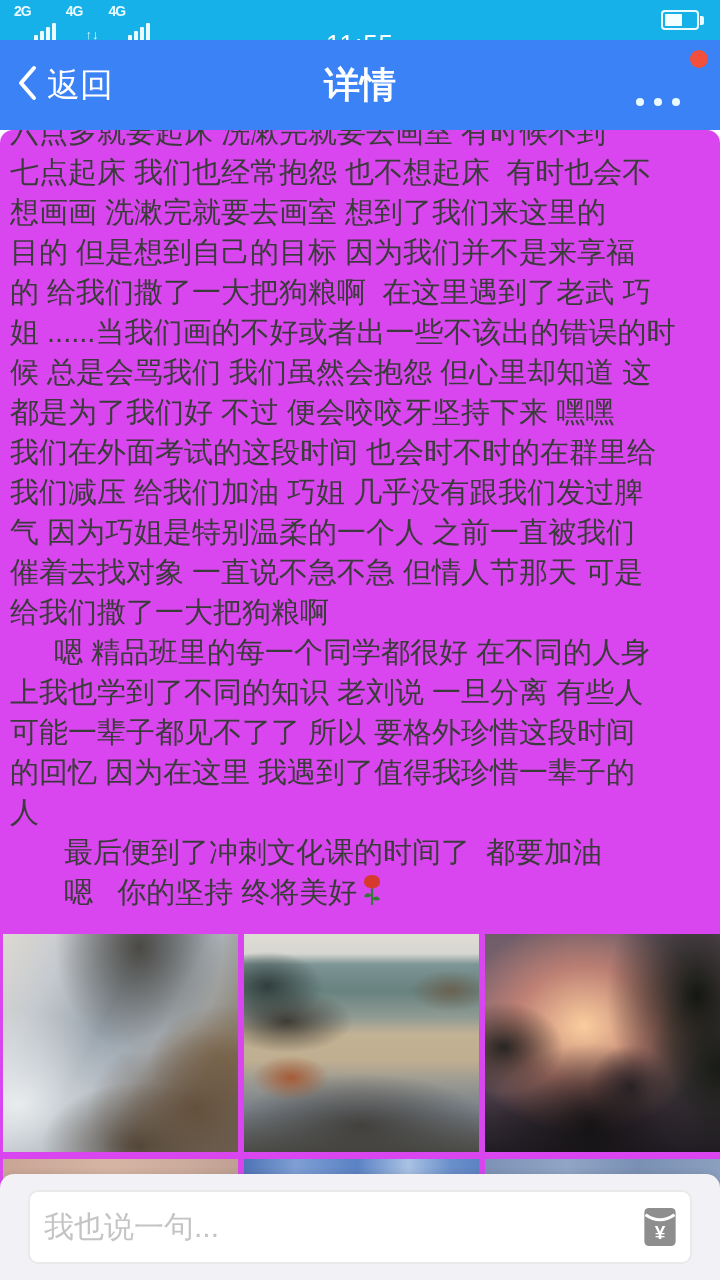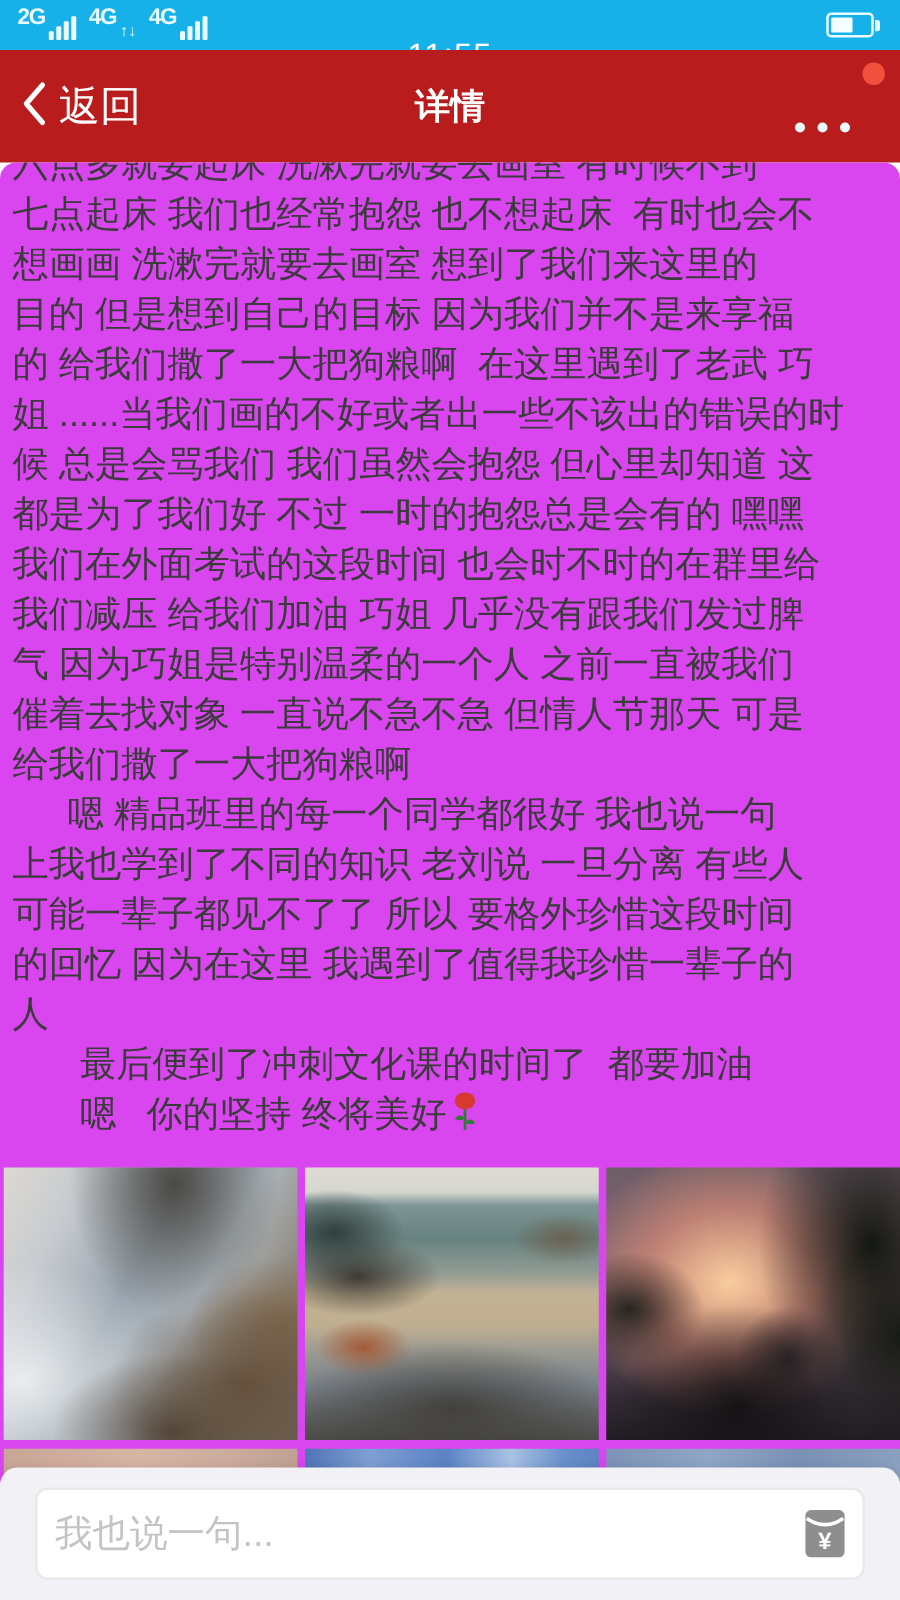--- a/index.html
+++ b/index.html
@@ -3,37 +3,37 @@
 <meta charset="utf-8">
 <style>
   html,body{margin:0;padding:0;background:#333;}
   body{font-family:"Liberation Sans","DejaVu Sans",sans-serif;}
   .screen{position:relative;width:720px;height:1280px;margin:0 auto;background:#fcfcfc;overflow:hidden;}
 
   
   .status-bar{position:relative;height:40px;background:#17b1e9;display:flex;align-items:center;}
   .sb-left{position:absolute;left:14px;top:4px;display:flex;align-items:flex-end;gap:10px;}
   .sim-group{display:flex;align-items:flex-end;gap:3px;color:#eafaff;}
-  .sim-label{font-size:18px;font-weight:bold;line-height:1;margin-bottom:10px;letter-spacing:-1px;}
+  .sim-label{font-size:14px;font-weight:bold;line-height:1;margin-bottom:24px;letter-spacing:-1px;}
   .bars{display:flex;align-items:flex-end;gap:2px;}
   .bars i{display:block;width:4px;background:#eafaff;border-radius:1px;}
   .bars i:nth-child(1){height:7px}.bars i:nth-child(2){height:11px}
   .bars i:nth-child(3){height:15px}.bars i:nth-child(4){height:19px}
   .arrows{display:flex;gap:1px;font-size:13px;line-height:1;margin-bottom:1px;color:#eafaff;}
   .sb-time{position:absolute;left:0;right:0;text-align:center;top:18px;color:#fff;font-size:26px;letter-spacing:1px;margin-top:11px;}
   .battery{position:absolute;right:16px;top:10px;display:flex;align-items:center;}
   .battery-body{width:38px;height:20px;border:2px solid #e9fbff;border-radius:4px;padding:2px;box-sizing:border-box;}
   .battery-fill{height:100%;background:#f4feff;border-radius:1px;}
   .battery-nub{width:4px;height:9px;background:#e9fbff;border-radius:0 2px 2px 0;margin-left:1px;}
 
   
-  .nav-bar{position:relative;height:90px;background:#b91c1c;}
+  .nav-bar{position:relative;height:90px;background:#3b82f6;}
   .back-btn{position:absolute;left:16px;top:0;height:90px;display:flex;align-items:center;gap:9px;cursor:pointer;}
   .back-label{color:#fff;font-size:33px;}
-  .nav-title{position:absolute;left:0;right:0;top:0;height:90px;display:flex;align-items:center;justify-content:center;color:#fff;font-size:28px;font-weight:bold;}
+  .nav-title{position:absolute;left:0;right:0;top:0;height:90px;display:flex;align-items:center;justify-content:center;color:#fff;font-size:36px;font-weight:bold;}
   .more-btn{position:absolute;right:18px;top:28px;width:66px;height:40px;cursor:pointer;}
   .more-dots{position:absolute;left:0;bottom:2px;display:flex;gap:10px;}
   .more-dots i{width:8px;height:8px;border-radius:50%;background:#eafaff;display:block;}
   .badge-dot{position:absolute;right:-6px;top:-18px;width:18px;height:18px;border-radius:50%;background:#f2503d;}
 
   
   .content{position:relative;background:#d946ef;overflow:hidden;border-radius:13px;}
   .text-block{margin-top:-18px;padding:0 10px;}
   .text-line{font-size:29px;line-height:40px;color:#3b3b3b;white-space:pre;overflow:hidden;}
   .text-line.indent-1{padding-left:44px;}
@@ -138,27 +138,27 @@
 
   <div class="content">
     <div class="text-block">
         <div class="text-line"><span>六点多就要起床 洗漱完就要去画室 有时候不到</span></div>
         <div class="text-line"><span>七点起床 我们也经常抱怨 也不想起床  有时也会不</span></div>
         <div class="text-line"><span>想画画 洗漱完就要去画室 想到了我们来这里的</span></div>
         <div class="text-line"><span>目的 但是想到自己的目标 因为我们并不是来享福</span></div>
         <div class="text-line"><span>的 给我们撒了一大把狗粮啊  在这里遇到了老武 巧</span></div>
         <div class="text-line"><span>姐 ......当我们画的不好或者出一些不该出的错误的时</span></div>
         <div class="text-line"><span>候 总是会骂我们 我们虽然会抱怨 但心里却知道 这</span></div>
-        <div class="text-line"><span>都是为了我们好 不过 一时的抱怨总是会有的 嘿嘿</span></div>
+        <div class="text-line"><span>都是为了我们好 不过 便会咬咬牙坚持下来 嘿嘿</span></div>
         <div class="text-line"><span>我们在外面考试的这段时间 也会时不时的在群里给</span></div>
         <div class="text-line"><span>我们减压 给我们加油 巧姐 几乎没有跟我们发过脾</span></div>
         <div class="text-line"><span>气 因为巧姐是特别温柔的一个人 之前一直被我们</span></div>
         <div class="text-line"><span>催着去找对象 一直说不急不急 但情人节那天 可是</span></div>
         <div class="text-line"><span>给我们撒了一大把狗粮啊</span></div>
-        <div class="text-line indent-1"><span>嗯 精品班里的每一个同学都很好 我也说一句</span></div>
+        <div class="text-line indent-1"><span>嗯 精品班里的每一个同学都很好 在不同的人身</span></div>
         <div class="text-line"><span>上我也学到了不同的知识 老刘说 一旦分离 有些人</span></div>
         <div class="text-line"><span>可能一辈子都见不了了 所以 要格外珍惜这段时间</span></div>
         <div class="text-line"><span>的回忆 因为在这里 我遇到了值得我珍惜一辈子的</span></div>
         <div class="text-line"><span>人</span></div>
         <div class="text-line indent-2"><span>最后便到了冲刺文化课的时间了  都要加油</span></div>
         <div class="text-line indent-2"><span>嗯   你的坚持 终将美好</span><span class="rose"><svg width="26" height="32" viewBox="0 0 24 30">
               <path d="M12 1 C7 1 4.5 4 4.5 7.5 C4.5 11.8 9 13.5 12 13.5 C15 13.5 19.5 11.8 19.5 7.5 C19.5 4 17 1 12 1 Z" fill="#d63a2f"></path>
               <path d="M12 13.5 L12 29" stroke="#2e7d32" stroke-width="2"></path>
               <path d="M11.5 20 C8 16.5 5.5 18.5 4.5 21 C7.5 22.3 10.5 22 11.5 20 Z" fill="#2e7d32"></path>
               <path d="M12.5 23 C16 19.5 18.5 21.5 19.5 24 C16.5 25.3 13.5 25 12.5 23 Z" fill="#2e7d32"></path>

